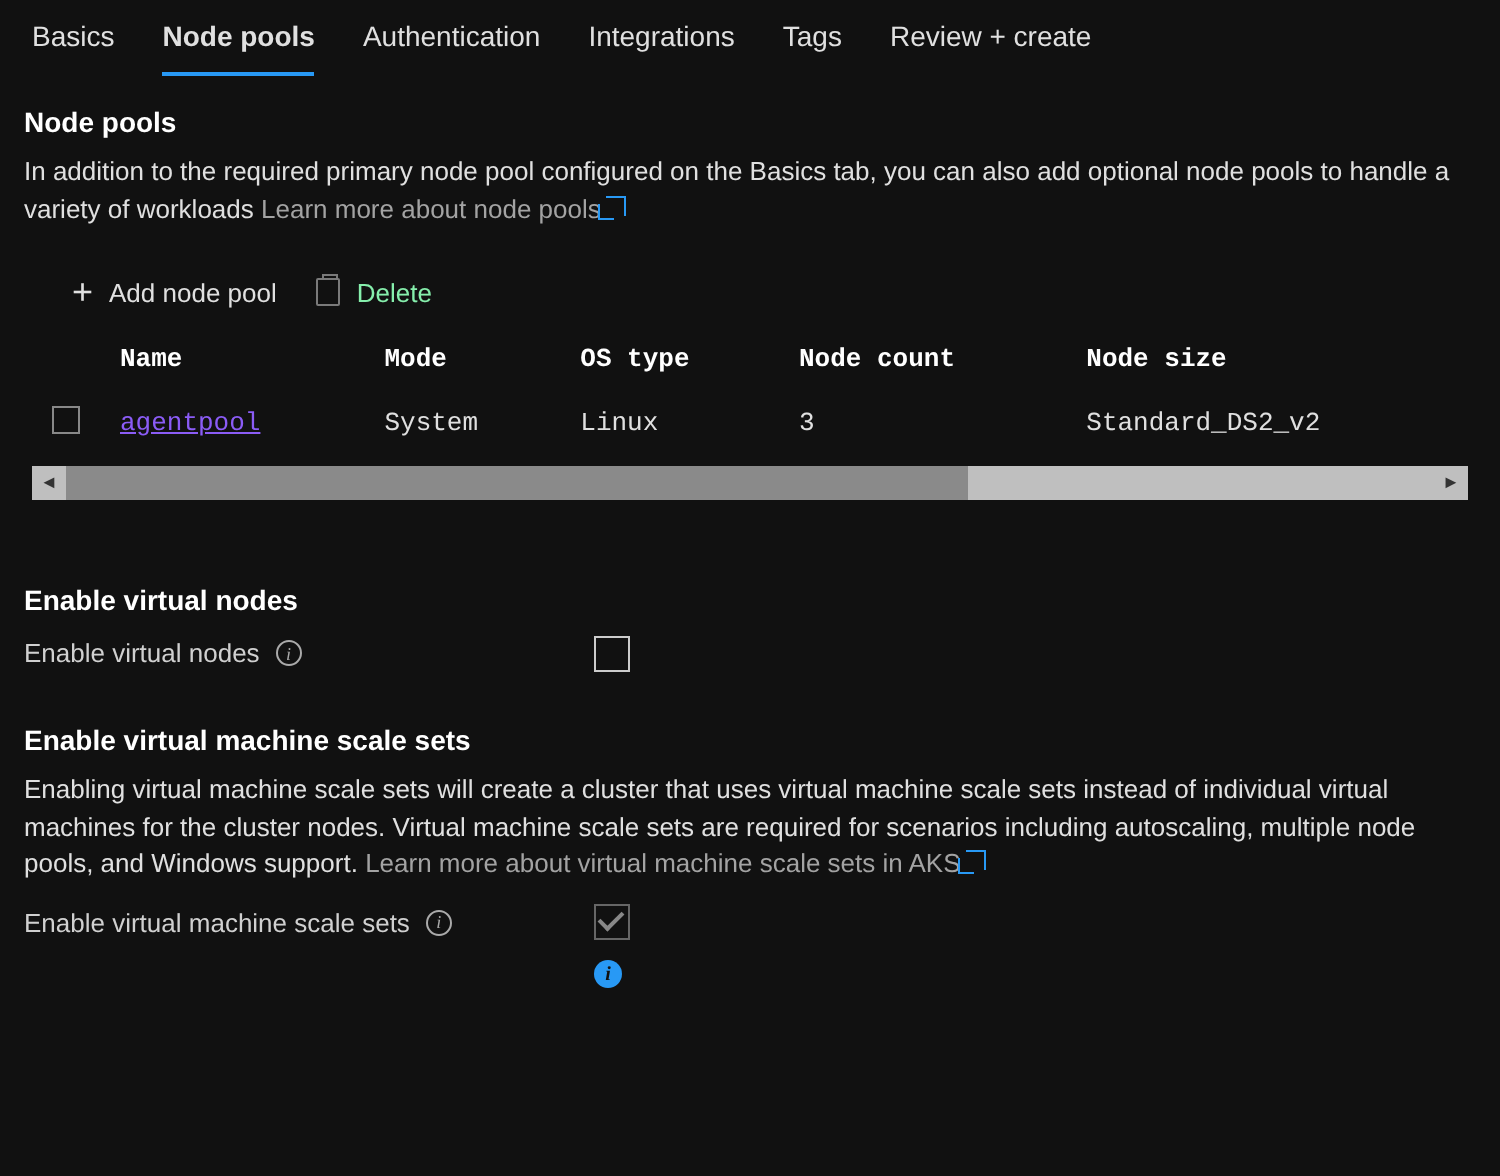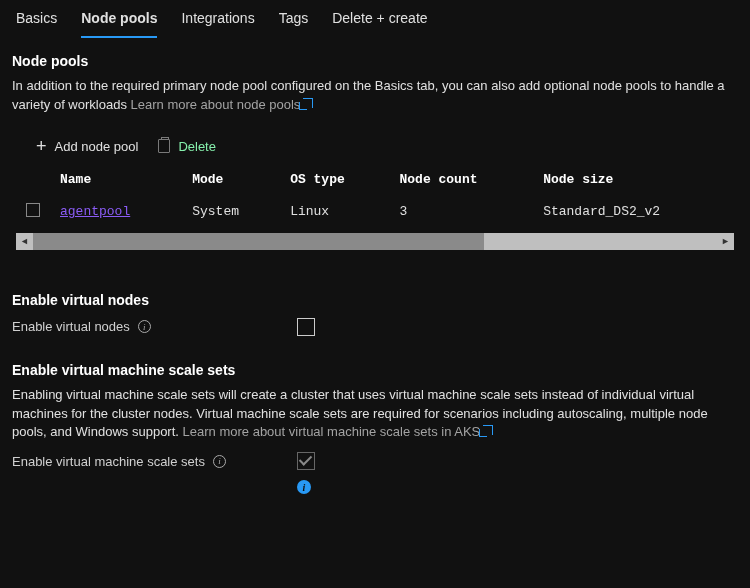--- a/index.html
+++ b/index.html
@@ -214,23 +214,24 @@
   }
   .spacer-lg { height: 42px; }
   .spacer-md { height: 26px; }
 </style>
 </head>
 <body>
 
 <div class="tabs">
   <div class="tab">Basics</div>
   <div class="tab active">Node pools</div>
+  <div class="tab">Authentication</div>
   <div class="tab">Integrations</div>
   <div class="tab">Tags</div>
-  <div class="tab">Delete + create</div>
+  <div class="tab">Review + create</div>
 </div>
 
 <div class="content">
 
   <div class="section-title">Node pools</div>
   <div class="desc">
     <span>In addition to the required primary node pool configured on the Basics tab, you can also add optional node pools to handle a variety of workloads</span>
     <a class="link" href="#">
       <span>Learn more about node pools</span><span class="ext-icon"></span>
     </a>

